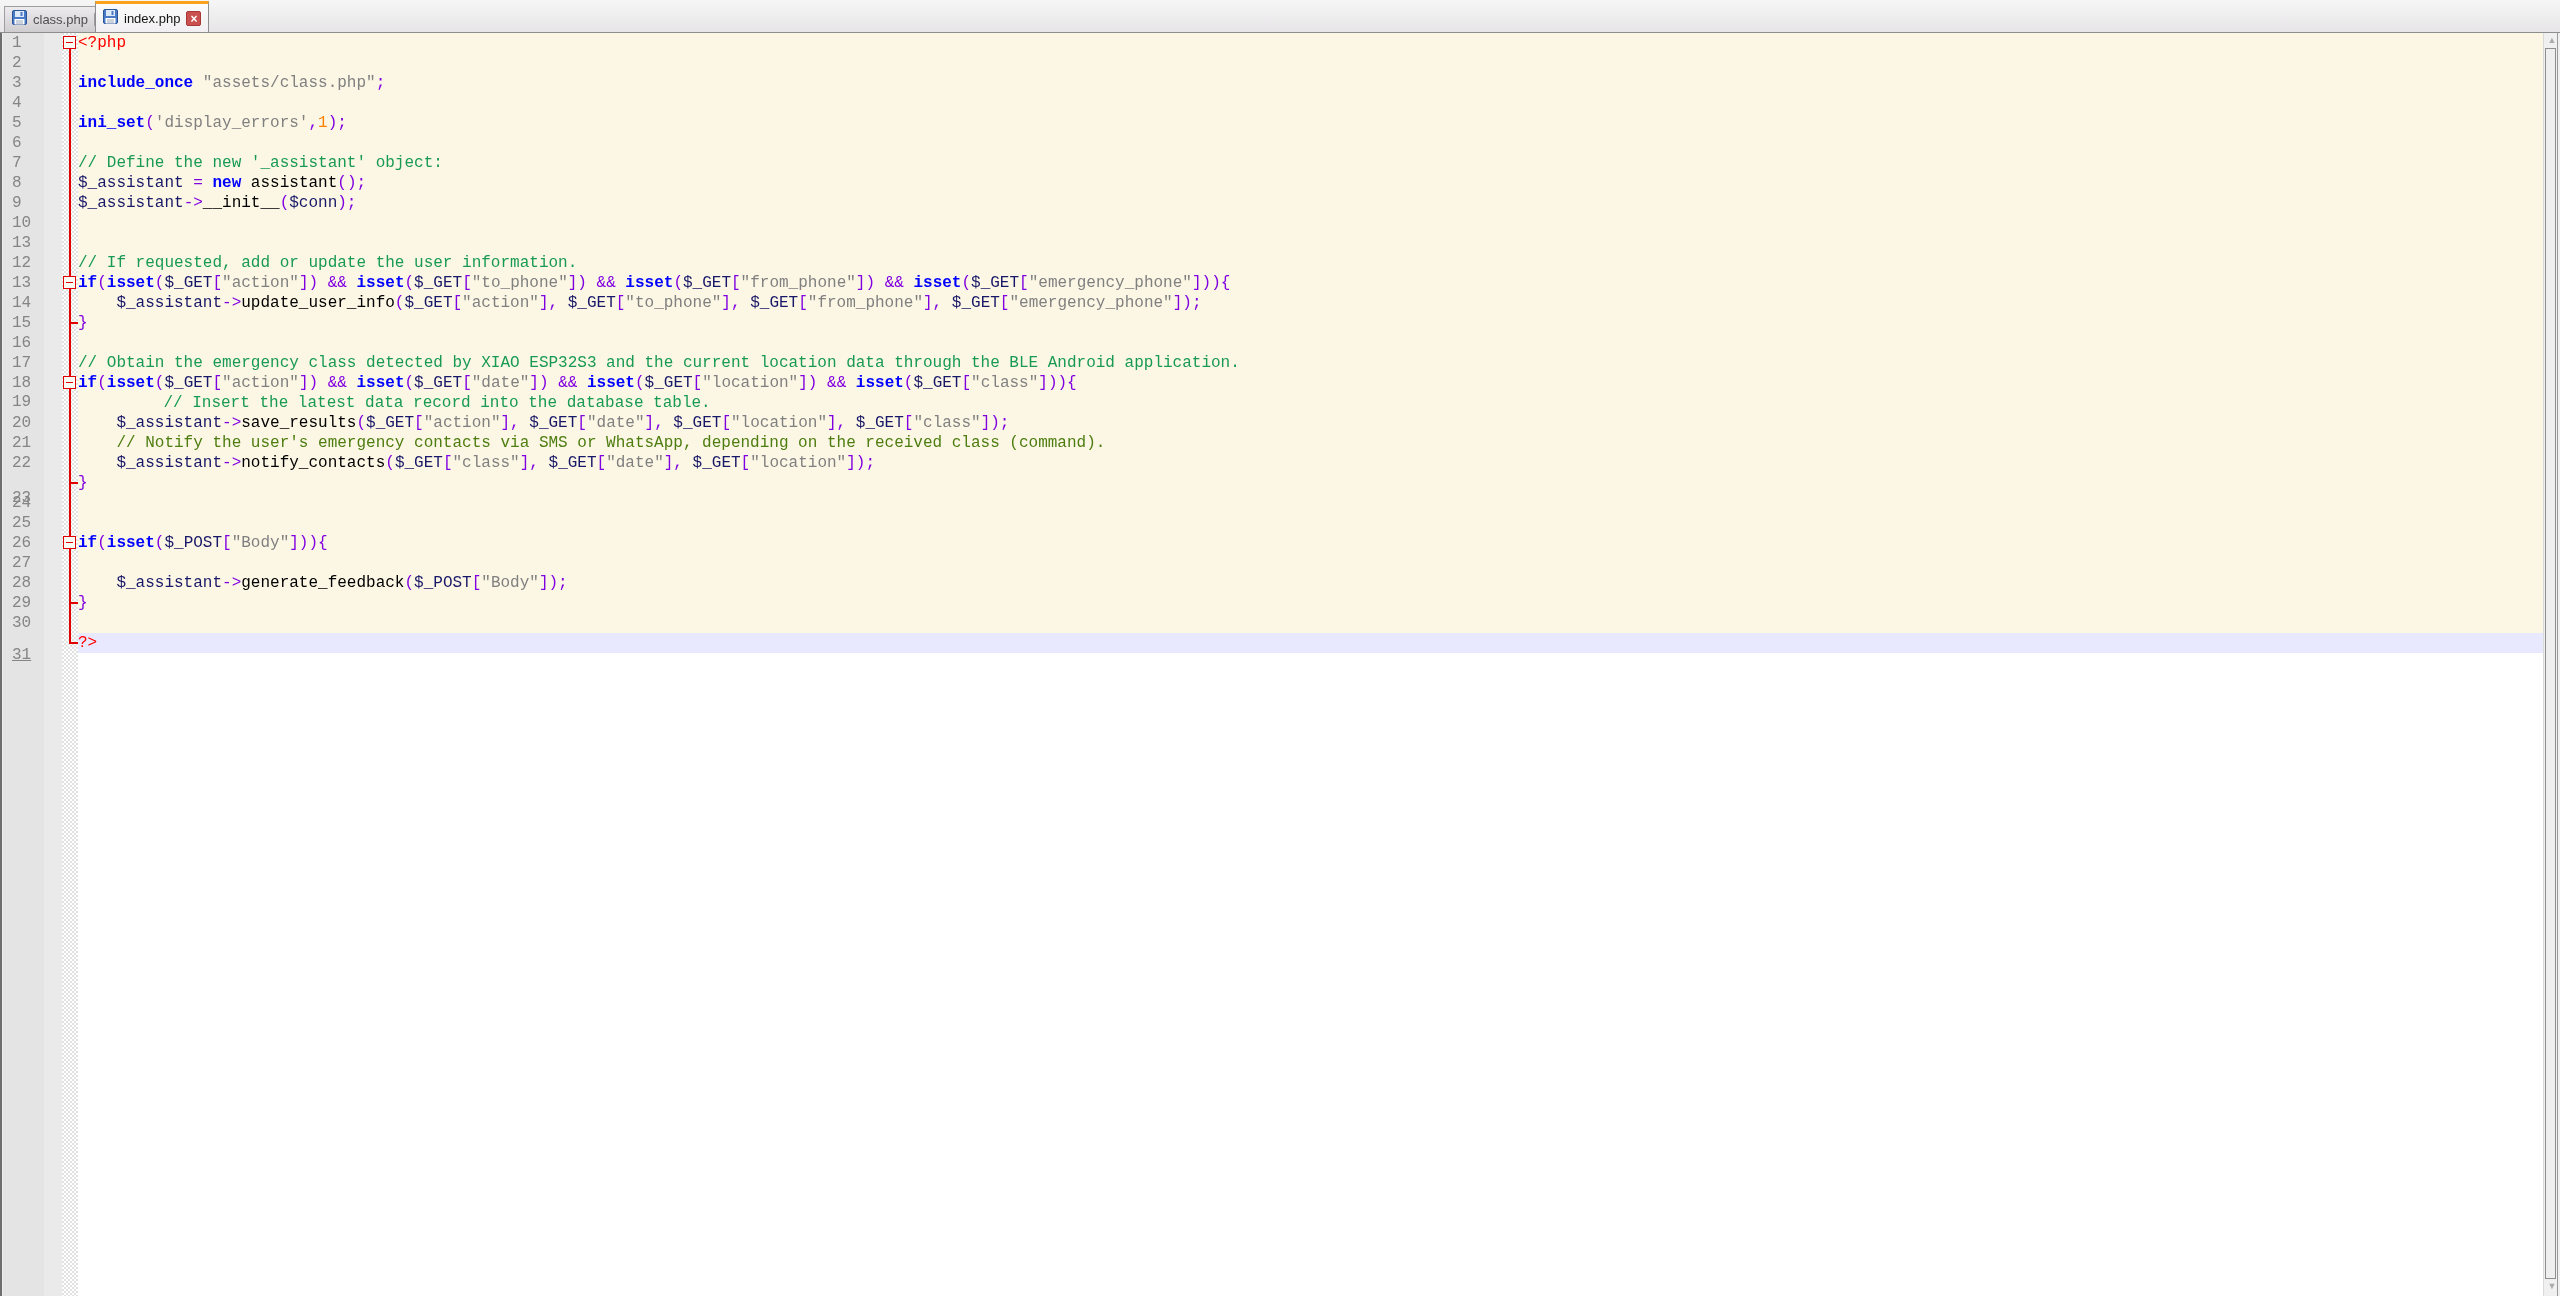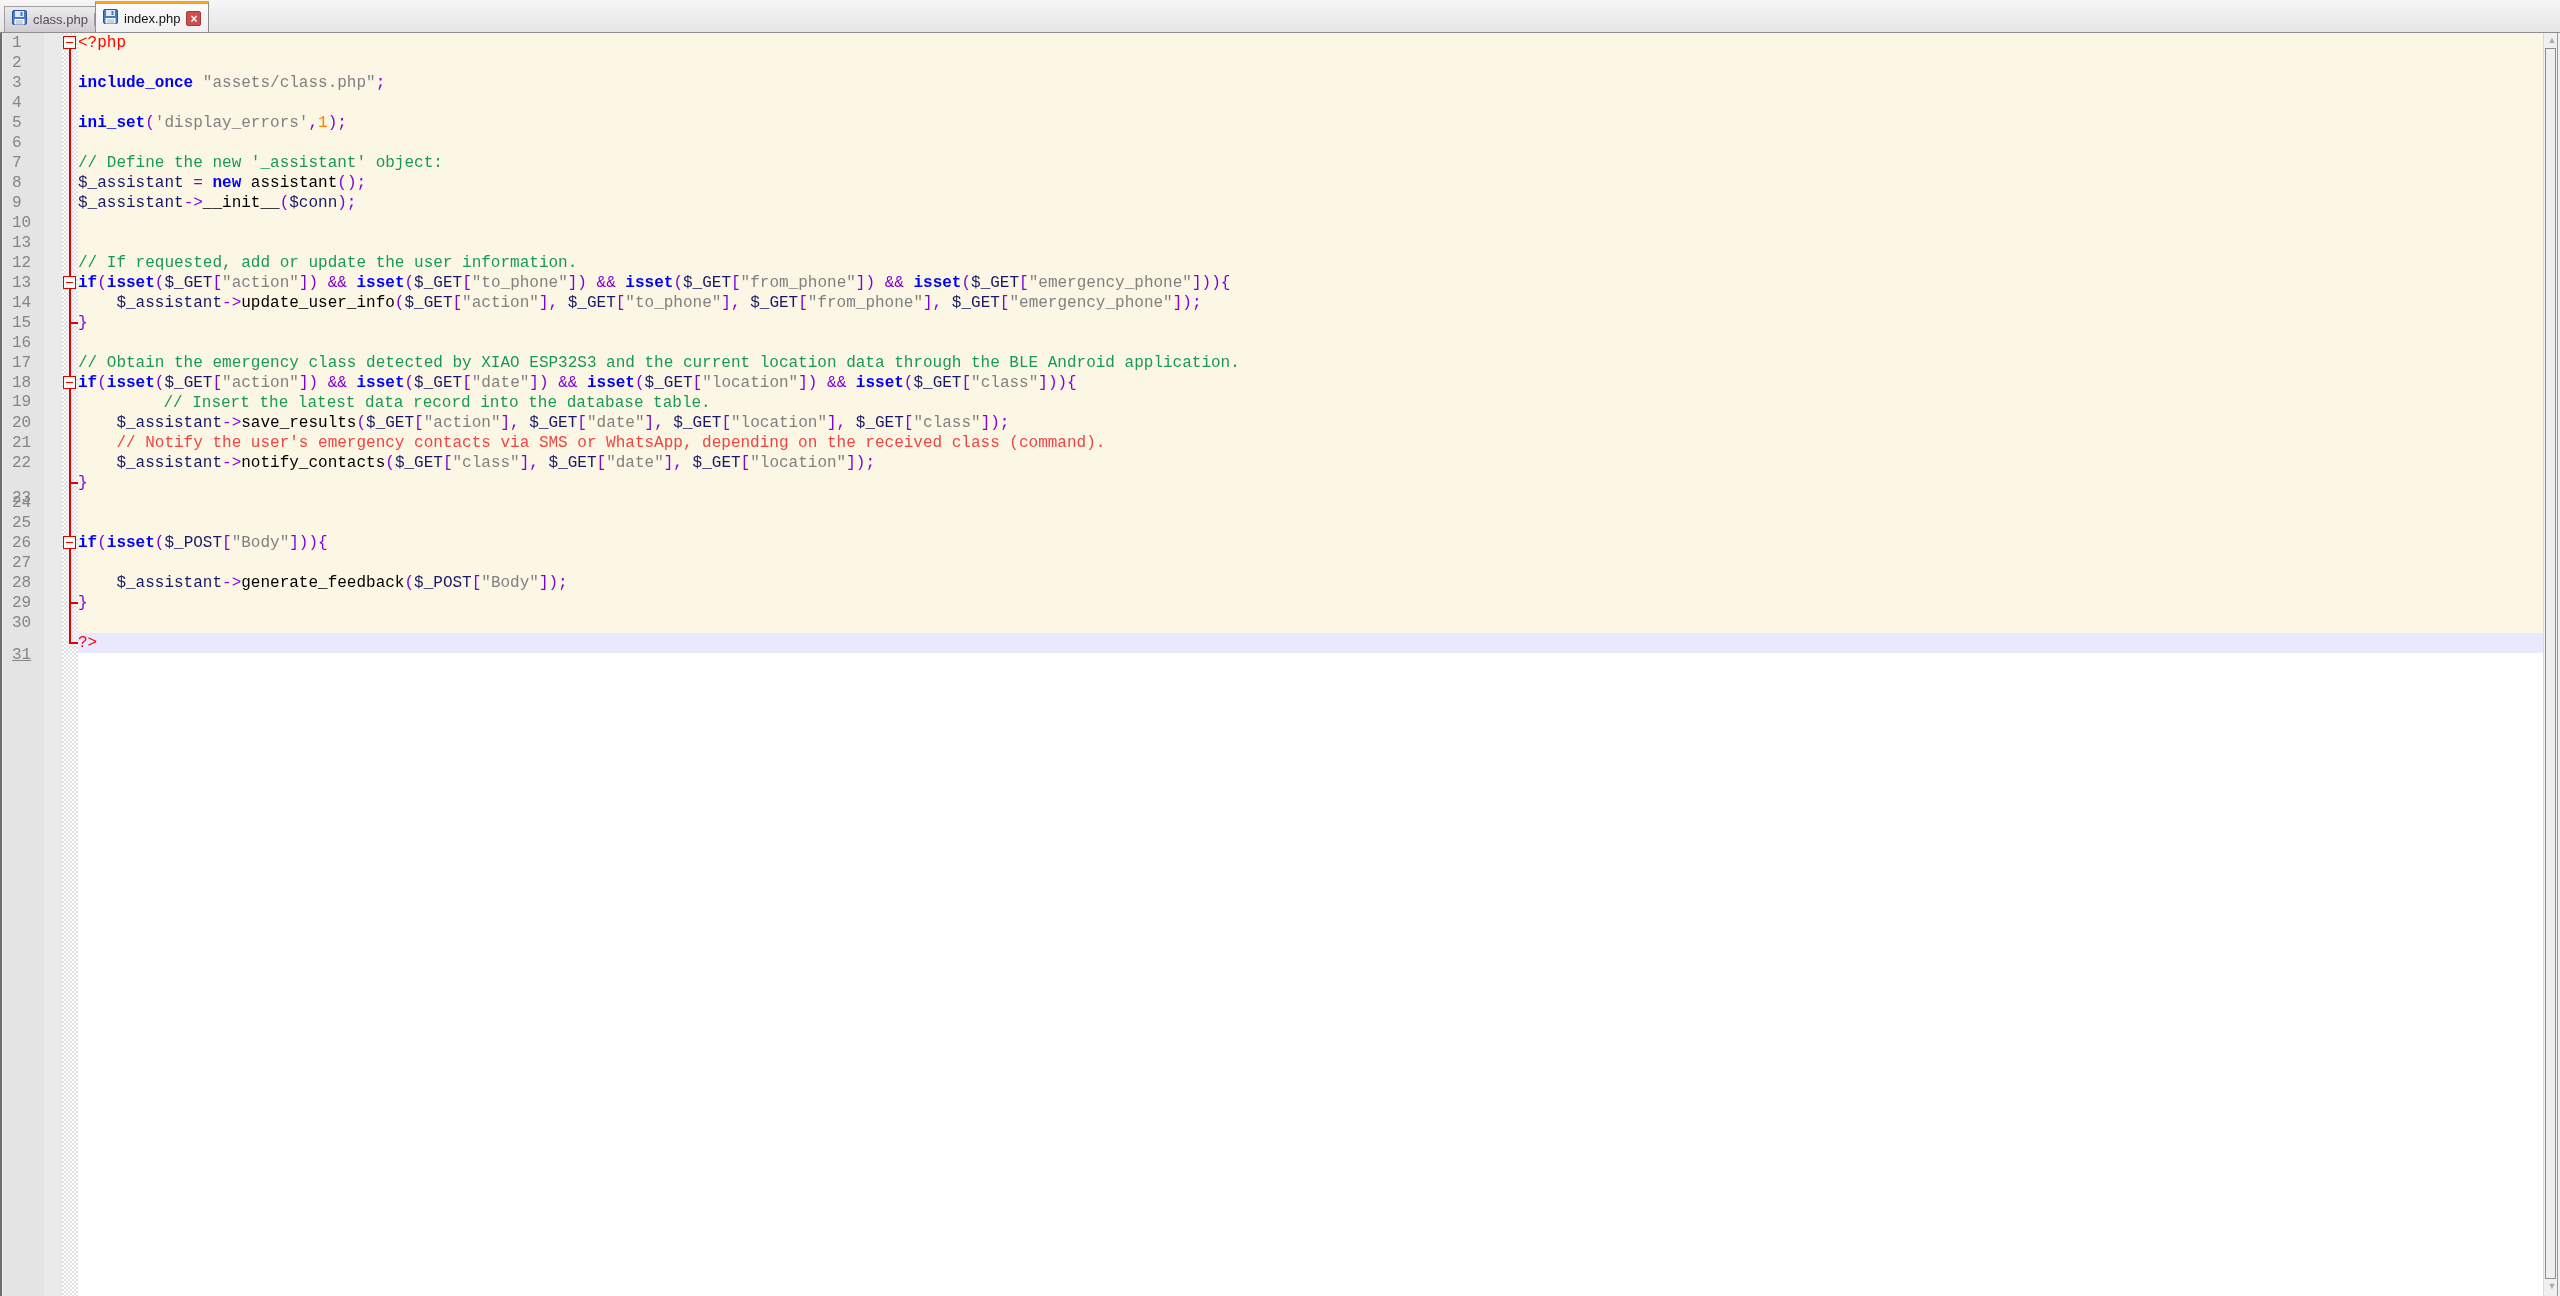--- a/index.html
+++ b/index.html
@@ -253,21 +253,21 @@
         <div class="row" style="top: 200px;"></div>
         <div class="row" style="top: 220px;"><span style="color: rgb(24, 154, 82); margin-top: 13px;">// If requested, add or update the user information.</span></div>
         <div class="row" style="top: 240px;"><span style="color: rgb(0, 0, 255); font-weight: bold;">if</span><span style="color: rgb(128, 0, 224);">(</span><span style="color: rgb(0, 0, 255); font-weight: bold;">isset</span><span style="color: rgb(128, 0, 224);">(</span><span style="color: rgb(24, 24, 104);">$_GET</span><span style="color: rgb(128, 0, 224);">[</span><span style="color: rgb(128, 128, 128);">"action"</span><span style="color: rgb(128, 0, 224);">]) &amp;&amp; </span><span style="color: rgb(0, 0, 255); font-weight: bold;">isset</span><span style="color: rgb(128, 0, 224);">(</span><span style="color: rgb(24, 24, 104);">$_GET</span><span style="color: rgb(128, 0, 224);">[</span><span style="color: rgb(128, 128, 128);">"to_phone"</span><span style="color: rgb(128, 0, 224);">]) &amp;&amp; </span><span style="color: rgb(0, 0, 255); font-weight: bold;">isset</span><span style="color: rgb(128, 0, 224);">(</span><span style="color: rgb(24, 24, 104);">$_GET</span><span style="color: rgb(128, 0, 224);">[</span><span style="color: rgb(128, 128, 128);">"from_phone"</span><span style="color: rgb(128, 0, 224);">]) &amp;&amp; </span><span style="color: rgb(0, 0, 255); font-weight: bold;">isset</span><span style="color: rgb(128, 0, 224);">(</span><span style="color: rgb(24, 24, 104);">$_GET</span><span style="color: rgb(128, 0, 224);">[</span><span style="color: rgb(128, 128, 128);">"emergency_phone"</span><span style="color: rgb(128, 0, 224);">])){</span></div>
         <div class="row" style="top: 260px;"><span style="color: rgb(0, 0, 0);">    </span><span style="color: rgb(24, 24, 104);">$_assistant</span><span style="color: rgb(128, 0, 224);">-&gt;</span><span style="color: rgb(0, 0, 0);">update_user_info</span><span style="color: rgb(128, 0, 224);">(</span><span style="color: rgb(24, 24, 104);">$_GET</span><span style="color: rgb(128, 0, 224);">[</span><span style="color: rgb(128, 128, 128);">"action"</span><span style="color: rgb(128, 0, 224);">], </span><span style="color: rgb(24, 24, 104);">$_GET</span><span style="color: rgb(128, 0, 224);">[</span><span style="color: rgb(128, 128, 128);">"to_phone"</span><span style="color: rgb(128, 0, 224);">], </span><span style="color: rgb(24, 24, 104);">$_GET</span><span style="color: rgb(128, 0, 224);">[</span><span style="color: rgb(128, 128, 128);">"from_phone"</span><span style="color: rgb(128, 0, 224);">], </span><span style="color: rgb(24, 24, 104);">$_GET</span><span style="color: rgb(128, 0, 224);">[</span><span style="color: rgb(128, 128, 128);">"emergency_phone"</span><span style="color: rgb(128, 0, 224);">]);</span></div>
         <div class="row" style="top: 280px;"><span style="color: rgb(128, 0, 224);">}</span></div>
         <div class="row" style="top: 300px;"></div>
         <div class="row" style="top: 320px;"><span style="color: rgb(24, 154, 82);">// Obtain the emergency class detected by XIAO ESP32S3 and the current location data through the BLE Android application.</span></div>
         <div class="row" style="top: 340px;"><span style="color: rgb(0, 0, 255); font-weight: bold;">if</span><span style="color: rgb(128, 0, 224);">(</span><span style="color: rgb(0, 0, 255); font-weight: bold;">isset</span><span style="color: rgb(128, 0, 224);">(</span><span style="color: rgb(24, 24, 104);">$_GET</span><span style="color: rgb(128, 0, 224);">[</span><span style="color: rgb(128, 128, 128);">"action"</span><span style="color: rgb(128, 0, 224);">]) &amp;&amp; </span><span style="color: rgb(0, 0, 255); font-weight: bold;">isset</span><span style="color: rgb(128, 0, 224);">(</span><span style="color: rgb(24, 24, 104);">$_GET</span><span style="color: rgb(128, 0, 224);">[</span><span style="color: rgb(128, 128, 128);">"date"</span><span style="color: rgb(128, 0, 224);">]) &amp;&amp; </span><span style="color: rgb(0, 0, 255); font-weight: bold;">isset</span><span style="color: rgb(128, 0, 224);">(</span><span style="color: rgb(24, 24, 104);">$_GET</span><span style="color: rgb(128, 0, 224);">[</span><span style="color: rgb(128, 128, 128);">"location"</span><span style="color: rgb(128, 0, 224);">]) &amp;&amp; </span><span style="color: rgb(0, 0, 255); font-weight: bold;">isset</span><span style="color: rgb(128, 0, 224);">(</span><span style="color: rgb(24, 24, 104);">$_GET</span><span style="color: rgb(128, 0, 224);">[</span><span style="color: rgb(128, 128, 128);">"class"</span><span style="color: rgb(128, 0, 224);">])){</span></div>
         <div class="row" style="top: 360px;"><span style="color: rgb(0, 0, 0);">    </span><span style="color: rgb(24, 154, 82); margin-left: 47px;">// Insert the latest data record into the database table.</span></div>
         <div class="row" style="top: 380px;"><span style="color: rgb(0, 0, 0);">    </span><span style="color: rgb(24, 24, 104);">$_assistant</span><span style="color: rgb(128, 0, 224);">-&gt;</span><span style="color: rgb(0, 0, 0);">save_results</span><span style="color: rgb(128, 0, 224);">(</span><span style="color: rgb(24, 24, 104);">$_GET</span><span style="color: rgb(128, 0, 224);">[</span><span style="color: rgb(128, 128, 128);">"action"</span><span style="color: rgb(128, 0, 224);">], </span><span style="color: rgb(24, 24, 104);">$_GET</span><span style="color: rgb(128, 0, 224);">[</span><span style="color: rgb(128, 128, 128);">"date"</span><span style="color: rgb(128, 0, 224);">], </span><span style="color: rgb(24, 24, 104);">$_GET</span><span style="color: rgb(128, 0, 224);">[</span><span style="color: rgb(128, 128, 128);">"location"</span><span style="color: rgb(128, 0, 224);">], </span><span style="color: rgb(24, 24, 104);">$_GET</span><span style="color: rgb(128, 0, 224);">[</span><span style="color: rgb(128, 128, 128);">"class"</span><span style="color: rgb(128, 0, 224);">]);</span></div>
-        <div class="row" style="top: 400px;"><span style="color: rgb(0, 0, 0);">    </span><span style="color: #ef4444;">// Notify the user's emergency contacts via SMS or WhatsApp, depending on the received class (command).</span></div>
+        <div class="row" style="top: 400px;"><span style="color: rgb(0, 0, 0);">    </span><span style="color: #4d7c0f;">// Notify the user's emergency contacts via SMS or WhatsApp, depending on the received class (command).</span></div>
         <div class="row" style="top: 420px;"><span style="color: rgb(0, 0, 0);">    </span><span style="color: rgb(24, 24, 104);">$_assistant</span><span style="color: rgb(128, 0, 224);">-&gt;</span><span style="color: rgb(0, 0, 0);">notify_contacts</span><span style="color: rgb(128, 0, 224);">(</span><span style="color: rgb(24, 24, 104);">$_GET</span><span style="color: rgb(128, 0, 224);">[</span><span style="color: rgb(128, 128, 128);">"class"</span><span style="color: rgb(128, 0, 224);">], </span><span style="color: rgb(24, 24, 104);">$_GET</span><span style="color: rgb(128, 0, 224);">[</span><span style="color: rgb(128, 128, 128);">"date"</span><span style="color: rgb(128, 0, 224);">], </span><span style="color: rgb(24, 24, 104);">$_GET</span><span style="color: rgb(128, 0, 224);">[</span><span style="color: rgb(128, 128, 128);">"location"</span><span style="color: rgb(128, 0, 224);">]);</span></div>
         <div class="row" style="top: 440px;"><span style="color: rgb(128, 0, 224);">}</span></div>
         <div class="row" style="top: 460px;"></div>
         <div class="row" style="top: 500px;"><span style="color: rgb(0, 0, 255); font-weight: bold;">if</span><span style="color: rgb(128, 0, 224);">(</span><span style="color: rgb(0, 0, 255); font-weight: bold;">isset</span><span style="color: rgb(128, 0, 224);">(</span><span style="color: rgb(24, 24, 104);">$_POST</span><span style="color: rgb(128, 0, 224);">[</span><span style="color: rgb(128, 128, 128);">"Body"</span><span style="color: rgb(128, 0, 224);">])){</span></div>
         <div class="row" style="top: 520px;"><span style="color: rgb(0, 0, 0);">    </span></div>
         <div class="row" style="top: 540px;"><span style="color: rgb(0, 0, 0);">    </span><span style="color: rgb(24, 24, 104);">$_assistant</span><span style="color: rgb(128, 0, 224);">-&gt;</span><span style="color: rgb(0, 0, 0);">generate_feedback</span><span style="color: rgb(128, 0, 224);">(</span><span style="color: rgb(24, 24, 104);">$_POST</span><span style="color: rgb(128, 0, 224);">[</span><span style="color: rgb(128, 128, 128);">"Body"</span><span style="color: rgb(128, 0, 224);">]);</span></div>
         <div class="row" style="top: 560px;"><span style="color: rgb(128, 0, 224);">}</span></div>
         <div class="row" style="top: 580px;"></div>
         <div class="row current" style="top: 600px;"><span style="color: rgb(255, 0, 0);">?&gt;</span></div>
       </div>

